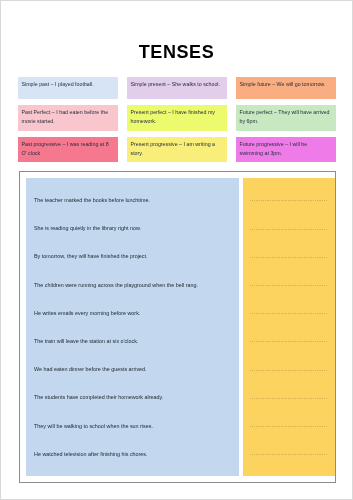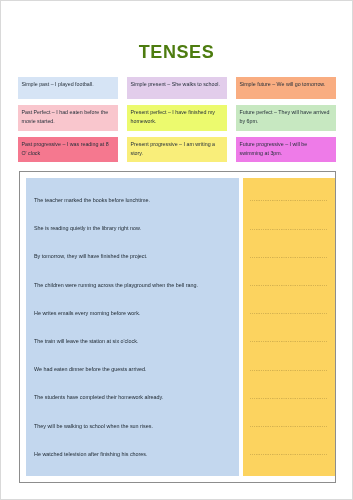--- a/index.html
+++ b/index.html
@@ -28,21 +28,21 @@
 
   
   .title-wrap {
     text-align: center;
     padding-top: 42px;
   }
   .title {
     font-size: 18px;
     font-weight: bold;
     letter-spacing: 0.6px;
-    color: #4d7c0f;
+    color: #000000;
     line-height: 1;
   }
 
   
   .tense-grid {
     margin: 16px auto 0 auto;
     width: 318px;
     display: grid;
     grid-template-columns: 1fr 1fr 1fr;
     column-gap: 9px;

